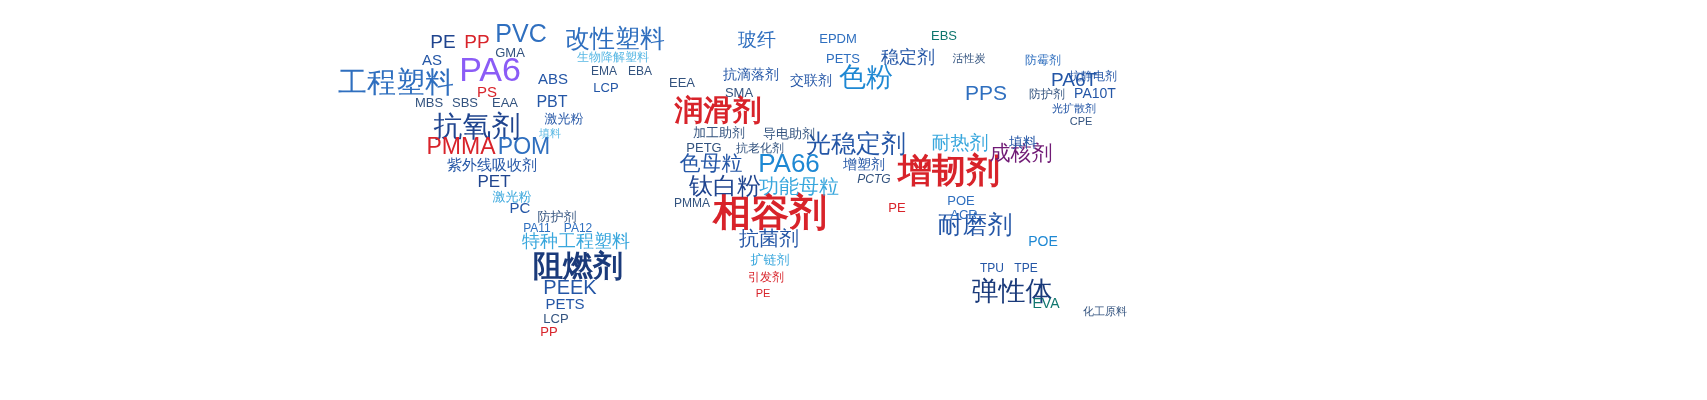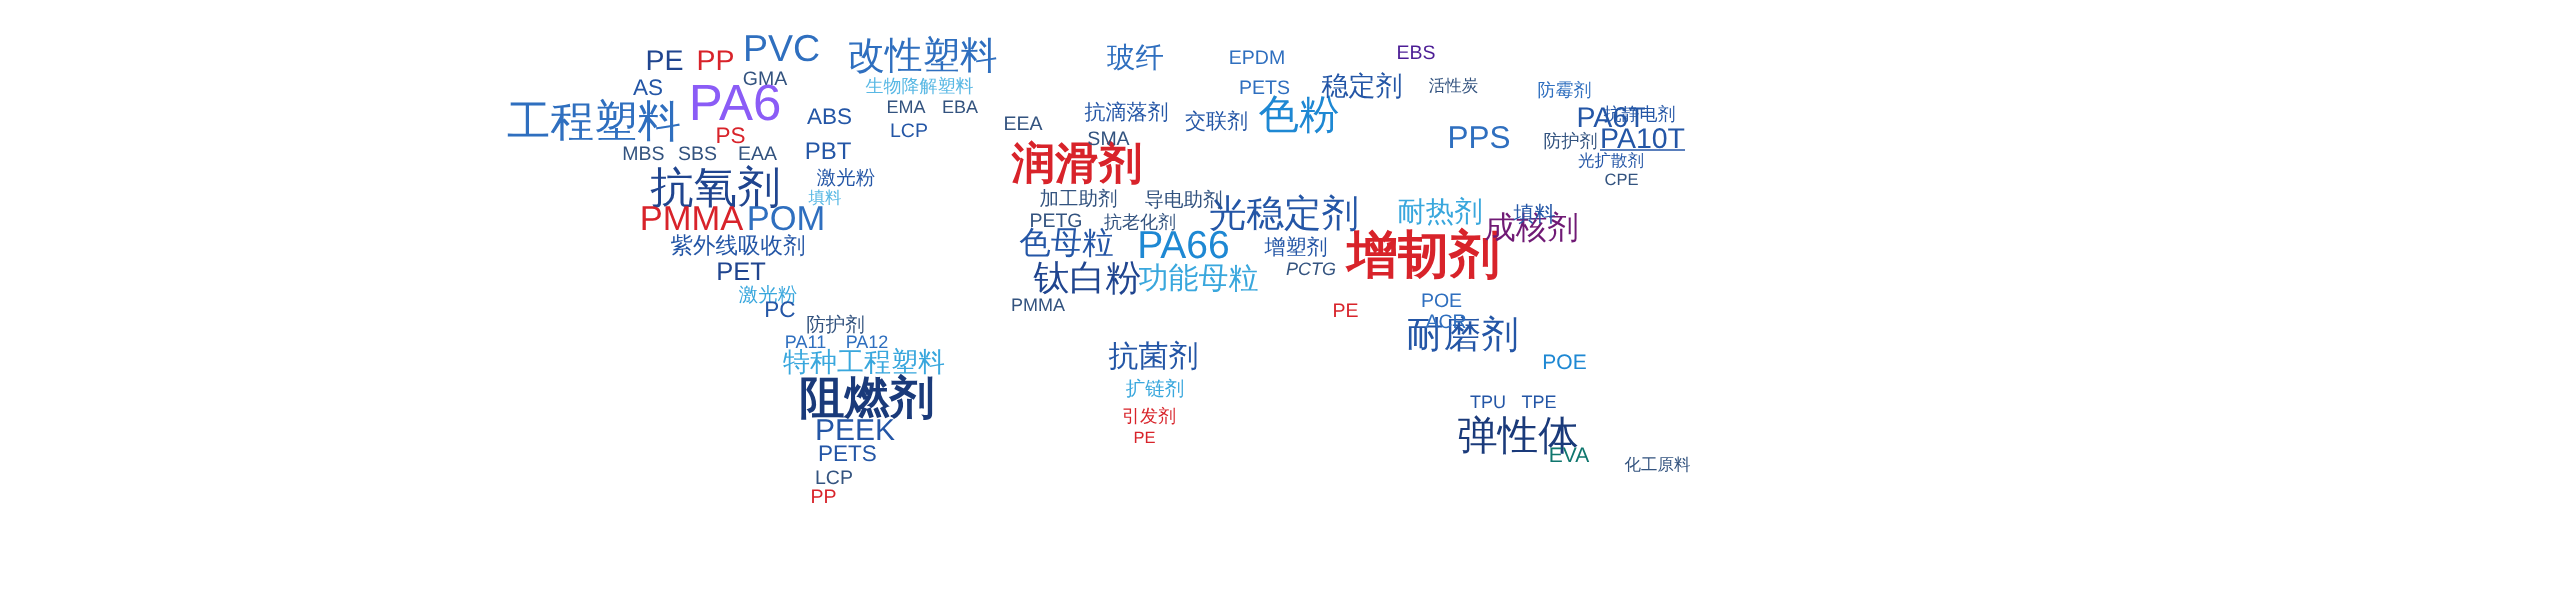--- a/index.html
+++ b/index.html
@@ -23,20 +23,21 @@
     letter-spacing: 0;
     user-select: none;
   }
   .w-normal { font-weight: 400; }
   .w-bold   { font-weight: 700; }
 </style>
 </head>
 <body>
 
 <div id="cloud" style="width: 1707px; height: 400px; background: rgb(255, 255, 255);">
+    <span class="word w-bold" style="left: 770px; top: 212px; font-size: 38px; color: rgb(216, 35, 42);">相容剂</span>
     <span class="word w-bold" style="left: 949px; top: 170px; font-size: 34px; color: rgb(216, 35, 42);">增韧剂</span>
     <span class="word w-bold" style="left: 578px; top: 266px; font-size: 30px; color: rgb(26, 58, 122);">阻燃剂</span>
     <span class="word w-bold" style="left: 718px; top: 110px; font-size: 29px; color: rgb(216, 35, 42);">润滑剂</span>
     <span class="word w-normal" style="left: 396px; top: 82px; font-size: 29px; color: rgb(47, 111, 191);">工程塑料</span>
     <span class="word w-normal" style="left: 477px; top: 126px; font-size: 29px; color: rgb(32, 69, 143);">抗氧剂</span>
     <span class="word w-normal" style="left: 490px; top: 69px; font-size: 34px; color: #8b5cf6;">PA6</span>
     <span class="word w-normal" style="left: 615px; top: 38px; font-size: 25px; color: rgb(47, 111, 191);">改性塑料</span>
     <span class="word w-normal" style="left: 866px; top: 77px; font-size: 27px; color: rgb(30, 136, 211);">色粉</span>
     <span class="word w-normal" style="left: 856px; top: 143px; font-size: 25px; color: rgb(36, 86, 166);">光稳定剂</span>
     <span class="word w-normal" style="left: 1012px; top: 291px; font-size: 27px; color: rgb(26, 58, 122);">弹性体</span>
@@ -50,21 +51,21 @@
     <span class="word w-normal" style="left: 799px; top: 186px; font-size: 20px; color: rgb(57, 167, 221);">功能母粒</span>
     <span class="word w-normal" style="left: 1021px; top: 115px; font-size: 21px; color: #701a75; margin-top: 37px;">成核剂</span>
     <span class="word w-normal" style="left: 960px; top: 142px; font-size: 19px; color: rgb(57, 167, 221);">耐热剂</span>
     <span class="word w-normal" style="left: 769px; top: 238px; font-size: 20px; color: rgb(36, 86, 166);">抗菌剂</span>
     <span class="word w-normal" style="left: 576px; top: 241px; font-size: 18px; color: rgb(57, 167, 221);">特种工程塑料</span>
     <span class="word w-normal" style="left: 570px; top: 287px; font-size: 20px; color: rgb(36, 86, 166);">PEEK</span>
     <span class="word w-normal" style="left: 986px; top: 92px; font-size: 21px; color: rgb(47, 111, 191);">PPS</span>
     <span class="word w-normal" style="left: 908px; top: 57px; font-size: 18px; color: rgb(36, 86, 166);">稳定剂</span>
     <span class="word w-normal" style="left: 757px; top: 39px; font-size: 19px; color: rgb(47, 111, 191);">玻纤</span>
     <span class="word w-normal" style="left: 1074px; top: 79px; font-size: 19px; color: rgb(36, 86, 166);">PA6T</span>
-    <span class="word w-normal" style="left: 1095px; top: 93px; font-size: 19px; color: rgb(36, 86, 166); text-decoration: underline;">PA10T</span>
+    <span class="word w-normal" style="left: 1095px; top: 93px; font-size: 14px; color: rgb(36, 86, 166);">PA10T</span>
     <span class="word w-normal" style="left: 492px; top: 164px; font-size: 15px; color: rgb(36, 86, 166);">紫外线吸收剂</span>
     <span class="word w-normal" style="left: 494px; top: 181px; font-size: 17px; color: rgb(32, 69, 143);">PET</span>
     <span class="word w-normal" style="left: 565px; top: 303px; font-size: 15px; color: rgb(36, 86, 166);">PETS</span>
     <span class="word w-normal" style="left: 556px; top: 318px; font-size: 13px; color: rgb(51, 83, 127);">LCP</span>
     <span class="word w-normal" style="left: 549px; top: 331px; font-size: 13px; color: rgb(216, 35, 42);">PP</span>
     <span class="word w-normal" style="left: 443px; top: 41px; font-size: 19px; color: rgb(32, 69, 143);">PE</span>
     <span class="word w-normal" style="left: 477px; top: 41px; font-size: 19px; color: rgb(216, 35, 42);">PP</span>
     <span class="word w-normal" style="left: 510px; top: 52px; font-size: 13px; color: rgb(51, 83, 127);">GMA</span>
     <span class="word w-normal" style="left: 432px; top: 59px; font-size: 15px; color: rgb(36, 86, 166);">AS</span>
     <span class="word w-normal" style="left: 487px; top: 91px; font-size: 15px; color: rgb(216, 35, 42);">PS</span>
@@ -78,21 +79,21 @@
     <span class="word w-normal" style="left: 613px; top: 57px; font-size: 12px; color: rgb(89, 184, 228);">生物降解塑料</span>
     <span class="word w-normal" style="left: 604px; top: 71px; font-size: 12px; color: rgb(51, 83, 127);">EMA</span>
     <span class="word w-normal" style="left: 640px; top: 71px; font-size: 12px; color: rgb(51, 83, 127);">EBA</span>
     <span class="word w-normal" style="left: 606px; top: 87px; font-size: 13px; color: rgb(36, 86, 166);">LCP</span>
     <span class="word w-normal" style="left: 682px; top: 82px; font-size: 13px; color: rgb(51, 83, 127);">EEA</span>
     <span class="word w-normal" style="left: 751px; top: 74px; font-size: 14px; color: rgb(36, 86, 166);">抗滴落剂</span>
     <span class="word w-normal" style="left: 739px; top: 92px; font-size: 13px; color: rgb(51, 83, 127);">SMA</span>
     <span class="word w-normal" style="left: 811px; top: 80px; font-size: 14px; color: rgb(36, 86, 166);">交联剂</span>
     <span class="word w-normal" style="left: 843px; top: 58px; font-size: 13px; color: rgb(47, 111, 191);">PETS</span>
     <span class="word w-normal" style="left: 838px; top: 38px; font-size: 13px; color: rgb(47, 111, 191);">EPDM</span>
-    <span class="word w-normal" style="left: 944px; top: 35px; font-size: 13px; color: #4c1d95;">EBS</span>
+    <span class="word w-normal" style="left: 944px; top: 35px; font-size: 13px; color: #0f766e;">EBS</span>
     <span class="word w-normal" style="left: 969px; top: 58px; font-size: 11px; color: rgb(51, 83, 127);">活性炭</span>
     <span class="word w-normal" style="left: 1043px; top: 60px; font-size: 12px; color: rgb(47, 111, 191);">防霉剂</span>
     <span class="word w-normal" style="left: 1093px; top: 76px; font-size: 12px; color: rgb(36, 86, 166);">抗静电剂</span>
     <span class="word w-normal" style="left: 1047px; top: 94px; font-size: 12px; color: rgb(51, 83, 127);">防护剂</span>
     <span class="word w-normal" style="left: 1074px; top: 108px; font-size: 11px; color: rgb(36, 86, 166);">光扩散剂</span>
     <span class="word w-normal" style="left: 1081px; top: 121px; font-size: 11px; color: rgb(51, 83, 127);">CPE</span>
     <span class="word w-normal" style="left: 719px; top: 132px; font-size: 13px; color: rgb(51, 83, 127);">加工助剂</span>
     <span class="word w-normal" style="left: 789px; top: 133px; font-size: 13px; color: rgb(51, 83, 127);">导电助剂</span>
     <span class="word w-normal" style="left: 704px; top: 147px; font-size: 13px; color: rgb(51, 83, 127);">PETG</span>
     <span class="word w-normal" style="left: 760px; top: 148px; font-size: 12px; color: rgb(51, 83, 127);">抗老化剂</span>

